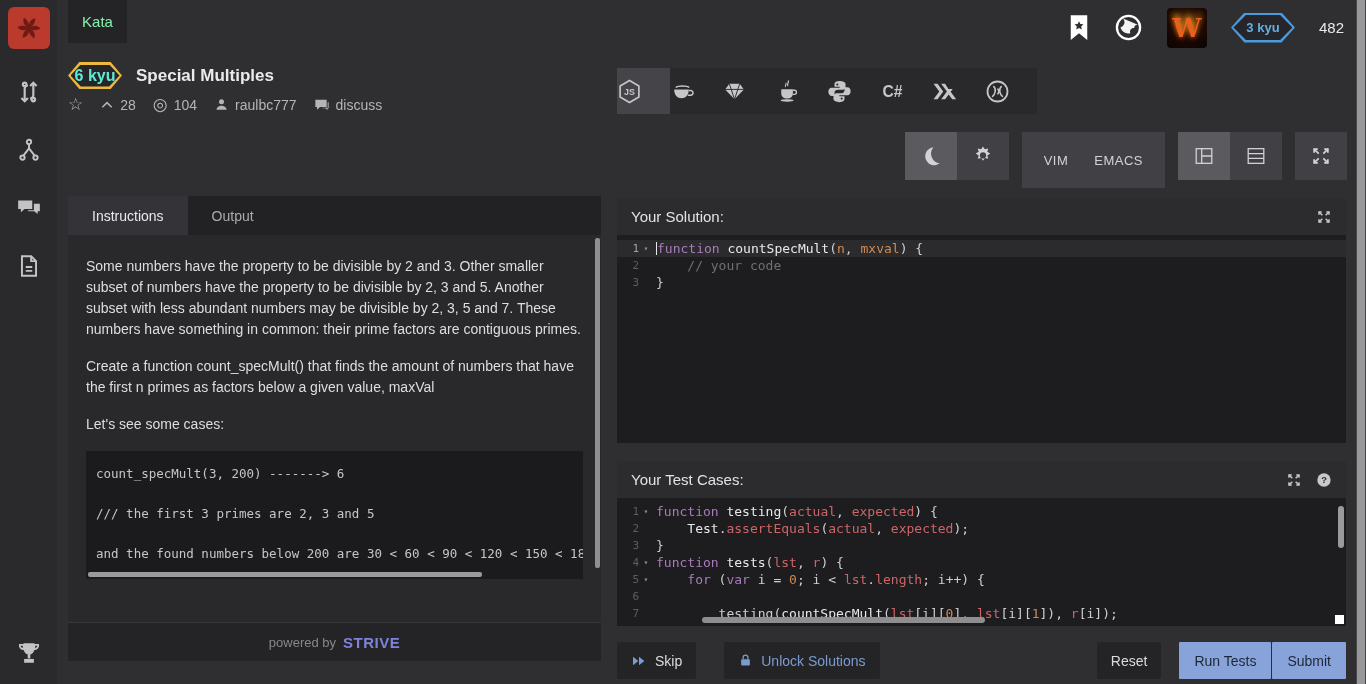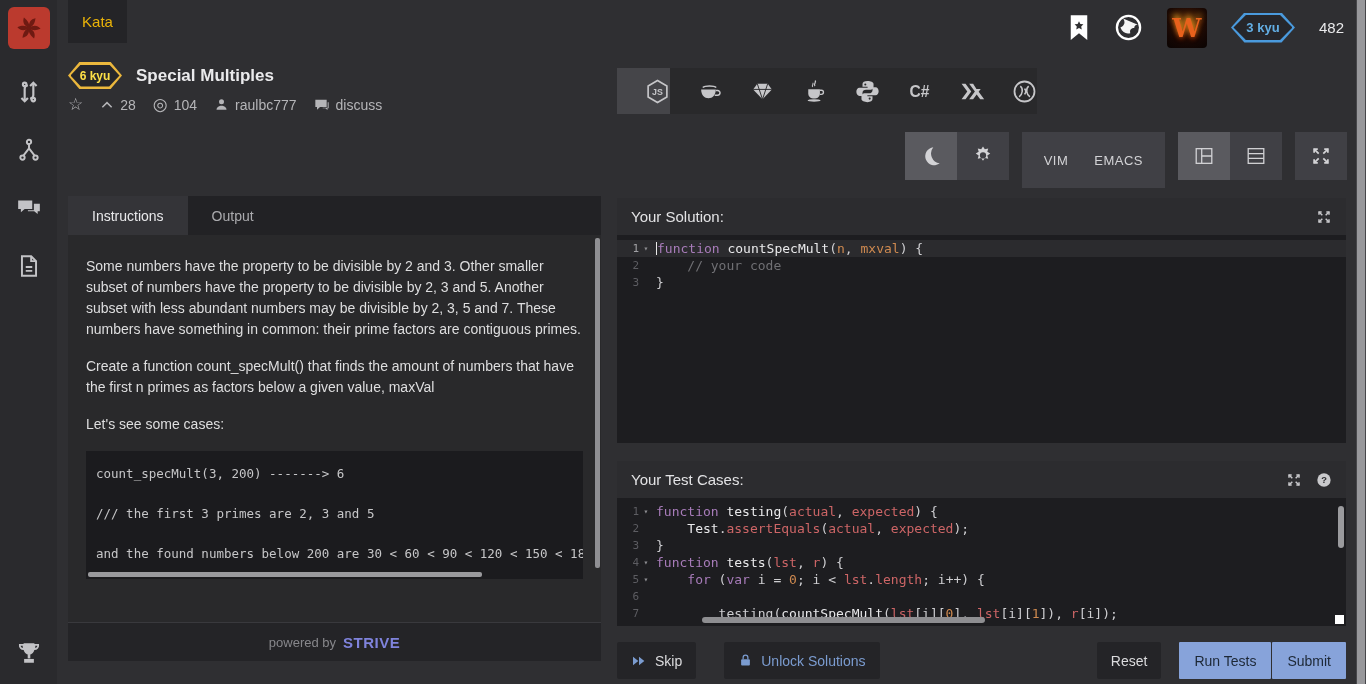--- a/index.html
+++ b/index.html
@@ -9,33 +9,33 @@
     -webkit-font-smoothing:antialiased;
   }
   svg{display:block}
   
   .sidebar{position:absolute;left:0;top:0;width:57px;height:684px;background:#2a2a2d;display:flex;flex-direction:column;align-items:center;z-index:5}
   .logo{width:42px;height:42px;margin-top:7px;background:#bb3a2e;border-radius:6px;display:flex;align-items:center;justify-content:center}
   .side-icons{margin-top:30px;display:flex;flex-direction:column;gap:32px;color:#c3c3c6;flex:1}
   .side-icons .sic{width:26px;height:26px;color:#c3c3c6;cursor:pointer}
   .trophy-slot{margin-top:auto;margin-bottom:18px}
   
-  .kata-tab{position:absolute;left:68px;top:0;width:59px;height:43px;background:#242427;color:#eab308;display:flex;align-items:center;justify-content:center;font-size:15px;z-index:4;cursor:pointer}
+  .kata-tab{position:absolute;left:68px;top:0;width:59px;height:43px;background:#242427;color:#86efac;display:flex;align-items:center;justify-content:center;font-size:15px;z-index:4;cursor:pointer}
   .nav-right{position:absolute;right:22px;top:0;height:55px;display:flex;align-items:center;gap:24px;z-index:4}
   .avatar{width:40px;height:40px;border-radius:4px;background:radial-gradient(circle at 50% 35%,#3a1404 0%,#140603 70%,#0a0402 100%);display:flex;align-items:center;justify-content:center;cursor:pointer}
   .avatar span{font-family:"DejaVu Serif",serif;font-size:26px;font-weight:bold;color:#e8611c;text-shadow:0 -3px 6px #f5a623,0 2px 4px #7a1f04}
   .honor{color:#e9e9eb;font-size:15px}
   
   .hex{position:relative;display:inline-block}
   .hex .ho,.hex .hi{clip-path:polygon(21% 0,79% 0,100% 50%,79% 100%,21% 100%,0 50%)}
   .hex .ho{position:absolute;inset:0}
   .hex .hi{position:absolute;inset:2.5px;background:#26262a;display:flex;align-items:center;justify-content:center;font-weight:bold}
   .hex-yellow{width:54px;height:27px}
   .hex-yellow .ho{background:#ecb83d}
-  .hex-yellow .hi{color:#fde047;font-size:12px}
+  .hex-yellow .hi{color:#5eead4;font-size:16px}
   .hex-blue{width:64px;height:30px}
   .hex-blue .ho{background:#4a9add}
   .hex-blue .hi{color:#63aee4;font-size:13px}
   
   .kata-head{position:absolute;left:68px;top:62px;display:flex;align-items:center;gap:14px;z-index:3}
   .kata-title{color:#eaeaec;font-size:17px;font-weight:bold}
   .stats{position:absolute;left:68px;top:96px;display:flex;gap:17px;color:#b5b5b8;font-size:14px;align-items:center;z-index:3}
   .stat{display:flex;align-items:center;gap:6px;cursor:pointer}
   .stat .glyph{font-size:17px;line-height:1}
   
@@ -46,21 +46,21 @@
   .instr-body{position:absolute;top:39px;left:0;right:0;bottom:39px;padding:21px 18px 0 18px;overflow:hidden}
   .instr-body p{margin:0 0 16px 0;font-size:14px;line-height:21px;color:#dededf}
   .codeblock{background:#1b1b1e;margin:14px 0 18px 0;padding:13px 10px 15px 10px;font-family:"DejaVu Sans Mono",monospace;font-size:12.5px;color:#c6c6c8;position:relative;white-space:pre;overflow:hidden;line-height:20px}
   .codeblock .hthumb{position:absolute;left:2px;bottom:2px;width:394px;height:5px;background:#9a9a9d;border-radius:2px;cursor:pointer}
   .instr-vthumb{position:absolute;right:1px;top:42px;width:5px;height:330px;background:#8f8f93;border-radius:2px;cursor:pointer}
   .instr-foot{position:absolute;left:0;right:0;bottom:0;height:38px;background:#242427;border-top:1px solid #39393d;display:flex;align-items:center;justify-content:center;gap:7px}
   .powered{color:#87878b;font-size:13px}
   .brand{color:#7f83dc;font-weight:bold;font-size:15px;letter-spacing:.5px;cursor:pointer}
   
   .langbar{position:absolute;left:617px;top:68px;width:420px;height:46px;background:#29292b;display:flex}
-  .lang{width:52.5px;display:flex;align-items:center;justify-content:flex-end;color:#c6c6c9;cursor:pointer}
+  .lang{width:52.5px;display:flex;align-items:center;justify-content:flex-start;color:#c6c6c9;cursor:pointer}
   .lang.active{background:#454549}
   .lang svg{width:25px;height:25px}
   
   .toolbar{position:absolute;top:132px;right:19px;display:flex;gap:13px}
   .tgroup{background:#404045;height:48px;display:flex;align-items:stretch}
   .tbtn{width:52px;display:flex;align-items:center;justify-content:center;color:#d3d3d6;cursor:pointer}
   .tbtn.active{background:#5a5a5f}
   .tbtn svg{width:22px;height:22px}
   .vimbar{display:flex;align-items:center;gap:26px;padding:4px 22px;font-size:13px;color:#d3d3d6}
   .vimbar span{cursor:pointer;letter-spacing:.5px}

